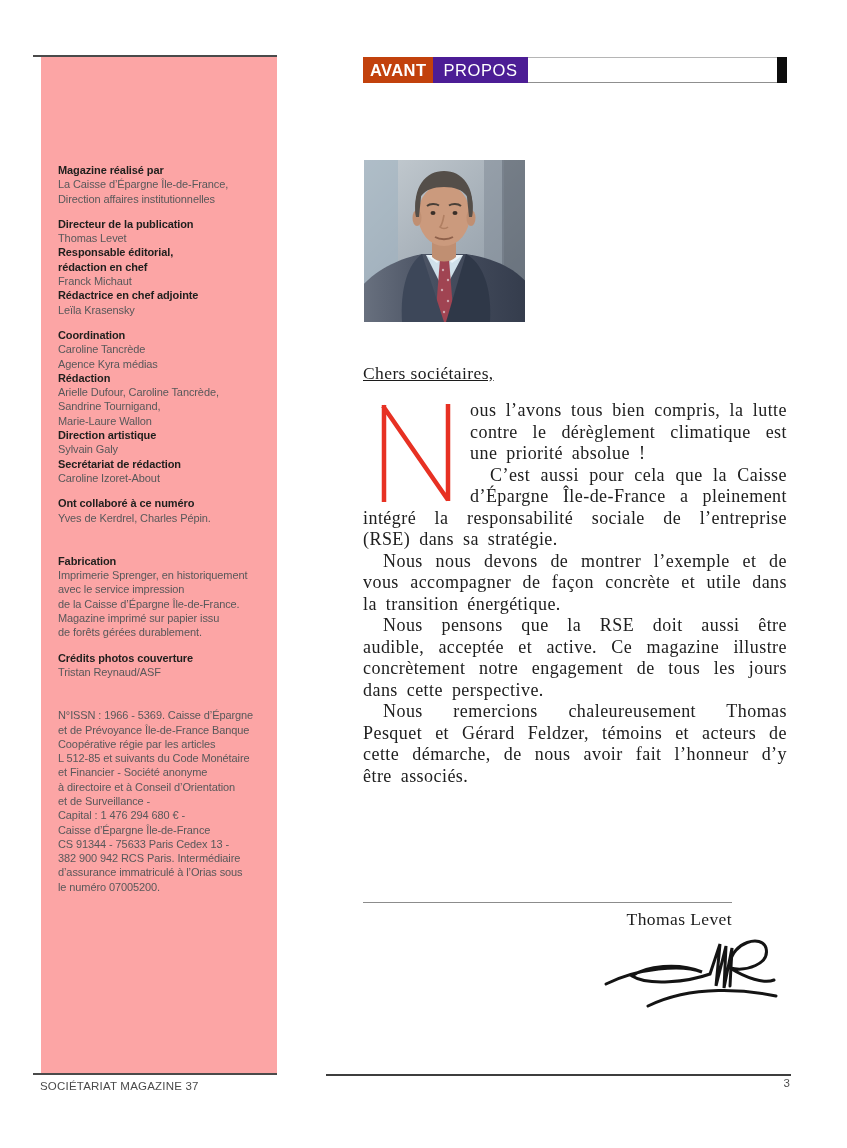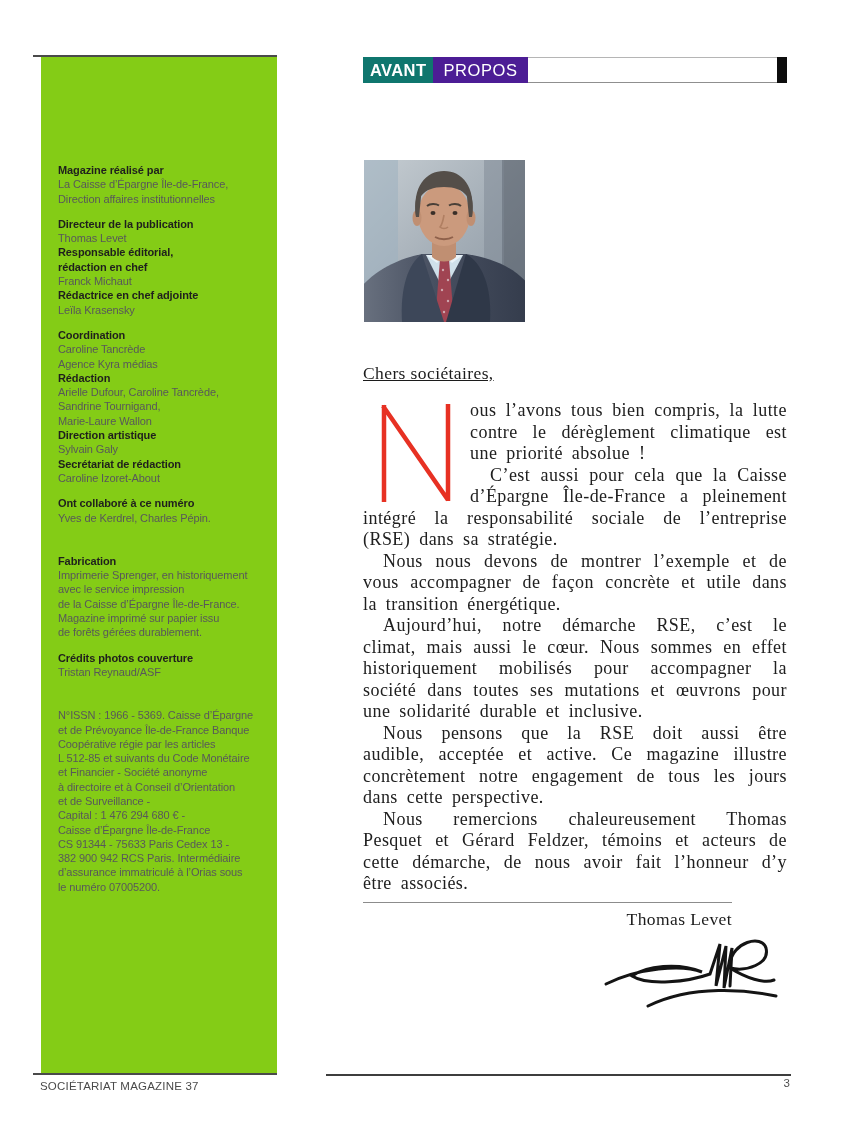--- a/index.html
+++ b/index.html
@@ -3,35 +3,35 @@
 <meta charset="utf-8">
 <style>
   html,body{margin:0;padding:0;background:#ffffff;}
   .page{position:relative;width:847px;height:1148px;background:#fff;overflow:hidden;
         font-family:"Liberation Sans",sans-serif;}
 
   
   .mast-rule{position:absolute;left:33px;width:244px;height:2px;background:#4a4a4a;}
   .mast-rule.top{top:55px;}
   .mast-rule.bottom{top:1073px;}
-  .masthead{position:absolute;left:41px;top:57px;width:236px;height:1016px;background:#84cc16;}
+  .masthead{position:absolute;left:41px;top:57px;width:236px;height:1016px;background:#fca5a5;}
   .masthead-inner{padding:106px 12px 0 17px;}
   .mh-block{margin-top:11px;}
   .mh-block.gap-none{margin-top:0;}
   .mh-block.gap-large{margin-top:29px;}
   .mh-line{font-size:11px;line-height:14.3px;color:#58585a;letter-spacing:-0.1px;white-space:nowrap;}
   .mh-line.bold{font-weight:700;color:#1f1f1d;}
 
   .footer-left{position:absolute;left:40px;top:1080px;font-size:11.5px;letter-spacing:0.2px;color:#4a4a4a;}
 
   
   .content{position:absolute;left:363px;top:0;width:424px;height:1148px;}
 
   .kicker{position:absolute;top:57px;left:0;width:424px;height:26px;display:flex;align-items:stretch;}
-  .kicker-red{background:#0f766e;color:#fff;font-weight:700;font-size:16.5px;letter-spacing:0.4px;
+  .kicker-red{background:#c2410c;color:#fff;font-weight:700;font-size:16.5px;letter-spacing:0.4px;
               display:flex;align-items:center;padding:0 7px;}
   .kicker-black{background:#4c1d95;color:#fff;font-size:16.5px;letter-spacing:0.6px;
               display:flex;align-items:center;padding:0 10px;}
   .kicker-line{flex:1;box-sizing:border-box;background:#fff;
               border-top:1.5px solid #b5b5b5;border-bottom:1.5px solid #8f8f8f;}
   .kicker-end{width:10px;background:#0d0d0d;}
 
   .portrait{position:absolute;top:160px;left:1px;width:161px;height:162px;overflow:hidden;}
   .portrait svg{display:block;width:161px;height:162px;}
 
@@ -189,21 +189,20 @@
         <span class="dropcap">
           <svg viewBox="0 0 77 100" preserveAspectRatio="none">
             <path d="M6,99 L6,2 M5,3 L70,97 M70,98 L70,1" stroke="#e73123" stroke-width="4.5" fill="none"></path>
           </svg>
         </span>
         <p class="body-p">ous l’avons tous bien compris, la lutte contre le dérèglement climatique est une priorité absolue&nbsp;!</p>
         <p class="body-p indent">C’est aussi pour cela que la Caisse d’Épargne Île-de-France a pleinement intégré la responsabilité sociale de l’entreprise (RSE) dans sa stratégie.</p>
       </div>
       <div id="paras">
           <p class="body-p indent">Nous nous devons de montrer l’exemple et de vous accompagner de façon concrète et utile dans la transition énergétique.</p>
-          <p class="body-p indent">Aujourd’hui, notre démarche RSE, c’est le climat, mais aussi le cœur. Nous sommes en effet historiquement mobilisés pour accompagner la société dans toutes ses mutations et œuvrons pour une solidarité durable et inclusive.</p>
           <p class="body-p indent">Nous pensons que la RSE doit aussi être audible, acceptée et active. Ce magazine illustre concrètement notre engagement de tous les jours dans cette perspective.</p>
           <p class="body-p indent">Nous remercions chaleureusement Thomas Pesquet et Gérard Feldzer, témoins et acteurs de cette démarche, de nous avoir fait l’honneur d’y être associés.</p>
         </div>
     </div>
 
     <hr class="sig-rule">
     <p class="sig-name serif">Thomas Levet</p>
     <div class="signature">
       <svg viewBox="0 0 185 80">
         <g stroke="#141414" stroke-width="3" fill="none" stroke-linecap="round">

